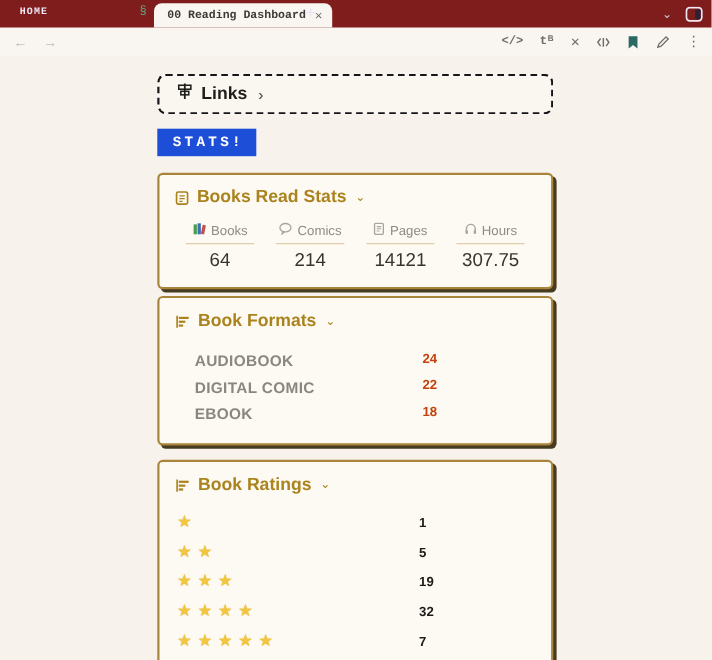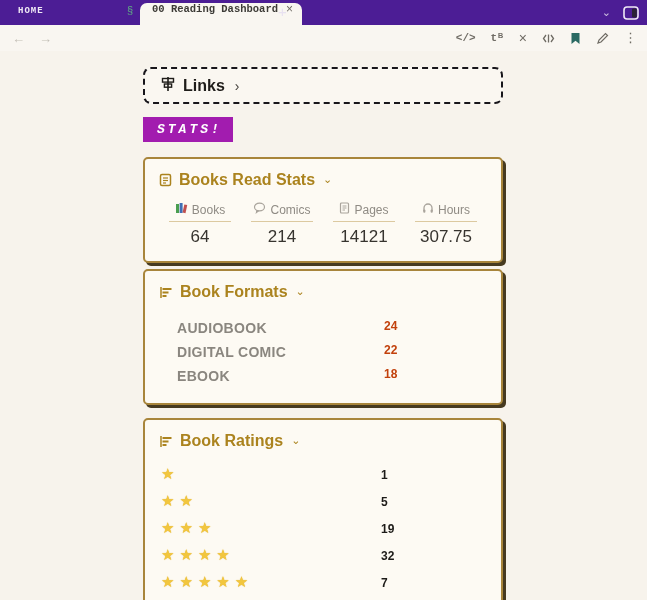--- a/index.html
+++ b/index.html
@@ -1,36 +1,36 @@
 <!DOCTYPE html>
 <html><head>
 <meta charset="utf-8">
 <style>
   * { margin:0; padding:0; box-sizing:border-box; }
   html,body { width:647px; height:600px; overflow:hidden; }
   body { font-family:"Liberation Sans", sans-serif; background:#f7f3ec; }
 
   
   .titlebar {
-    height:25px; background:#4c1d95; position:relative;
+    height:25px; background:#7f1d1d; position:relative;
     display:flex; align-items:flex-end;
   }
   .vault-name {
     position:absolute; left:18px; top:6px;
     color:#efe9f5; font-family:"Liberation Mono", monospace;
     font-size:9px; font-weight:bold; letter-spacing:1px;
   }
   .tab-accessory {
     position:absolute; left:127px; top:5px;
     color:#5fae83; font-size:11px; line-height:11px;
   }
   .tab {
     position:absolute; left:140px; top:3px; height:22px;
     background:#f9f6f1; border-radius:7px 7px 0 0;
-    display:flex; padding:0 9px 0 12px; gap:8px;
+    display:flex; align-items:center; padding:0 9px 0 12px; gap:8px;
   }
   .tab-title {
     font-family:"Liberation Mono", monospace; font-size:10.5px;
     font-weight:bold; color:#3c3a36; white-space:nowrap;
   }
   .tab-close { color:#6f6b64; font-size:12px; line-height:12px; cursor:pointer; }
   .new-tab {
     position:absolute; left:278px; top:4px; color:#e8e1f1; font-size:15px; line-height:16px;
   }
   .titlebar-right {
@@ -60,25 +60,24 @@
   .links-callout {
     border:2px dashed #17151a; border-radius:8px; background:#faf7f1;
     height:37px; display:flex; align-items:center; gap:8px; padding:0 16px;
     cursor:pointer;
   }
   .links-label { font-size:16px; font-weight:bold; color:#1f1d1a; }
   .links-chevron { color:#44413c; font-size:14px; margin-left:2px; }
 
   .badge {
     display:inline-block; margin-top:13px;
-    background:#a21caf; color:#ffffff;
+    background:#1d4ed8; color:#ffffff;
     font-family:"Liberation Mono", monospace; font-weight:bold;
     font-size:13px; letter-spacing:3px;
     padding:5px 11px 5px 14px;
-    font-style:italic;
   }
 
   .card {
     margin-top:15px; background:#fdfaf3;
     border:2px solid #a8853b; border-radius:5px;
     box-shadow:3px 3px 0 0 #463a20;
     padding:12px 14px 14px 14px;
   }
 
   .card-title-row { display:flex; align-items:center; gap:7px; cursor:pointer; }

